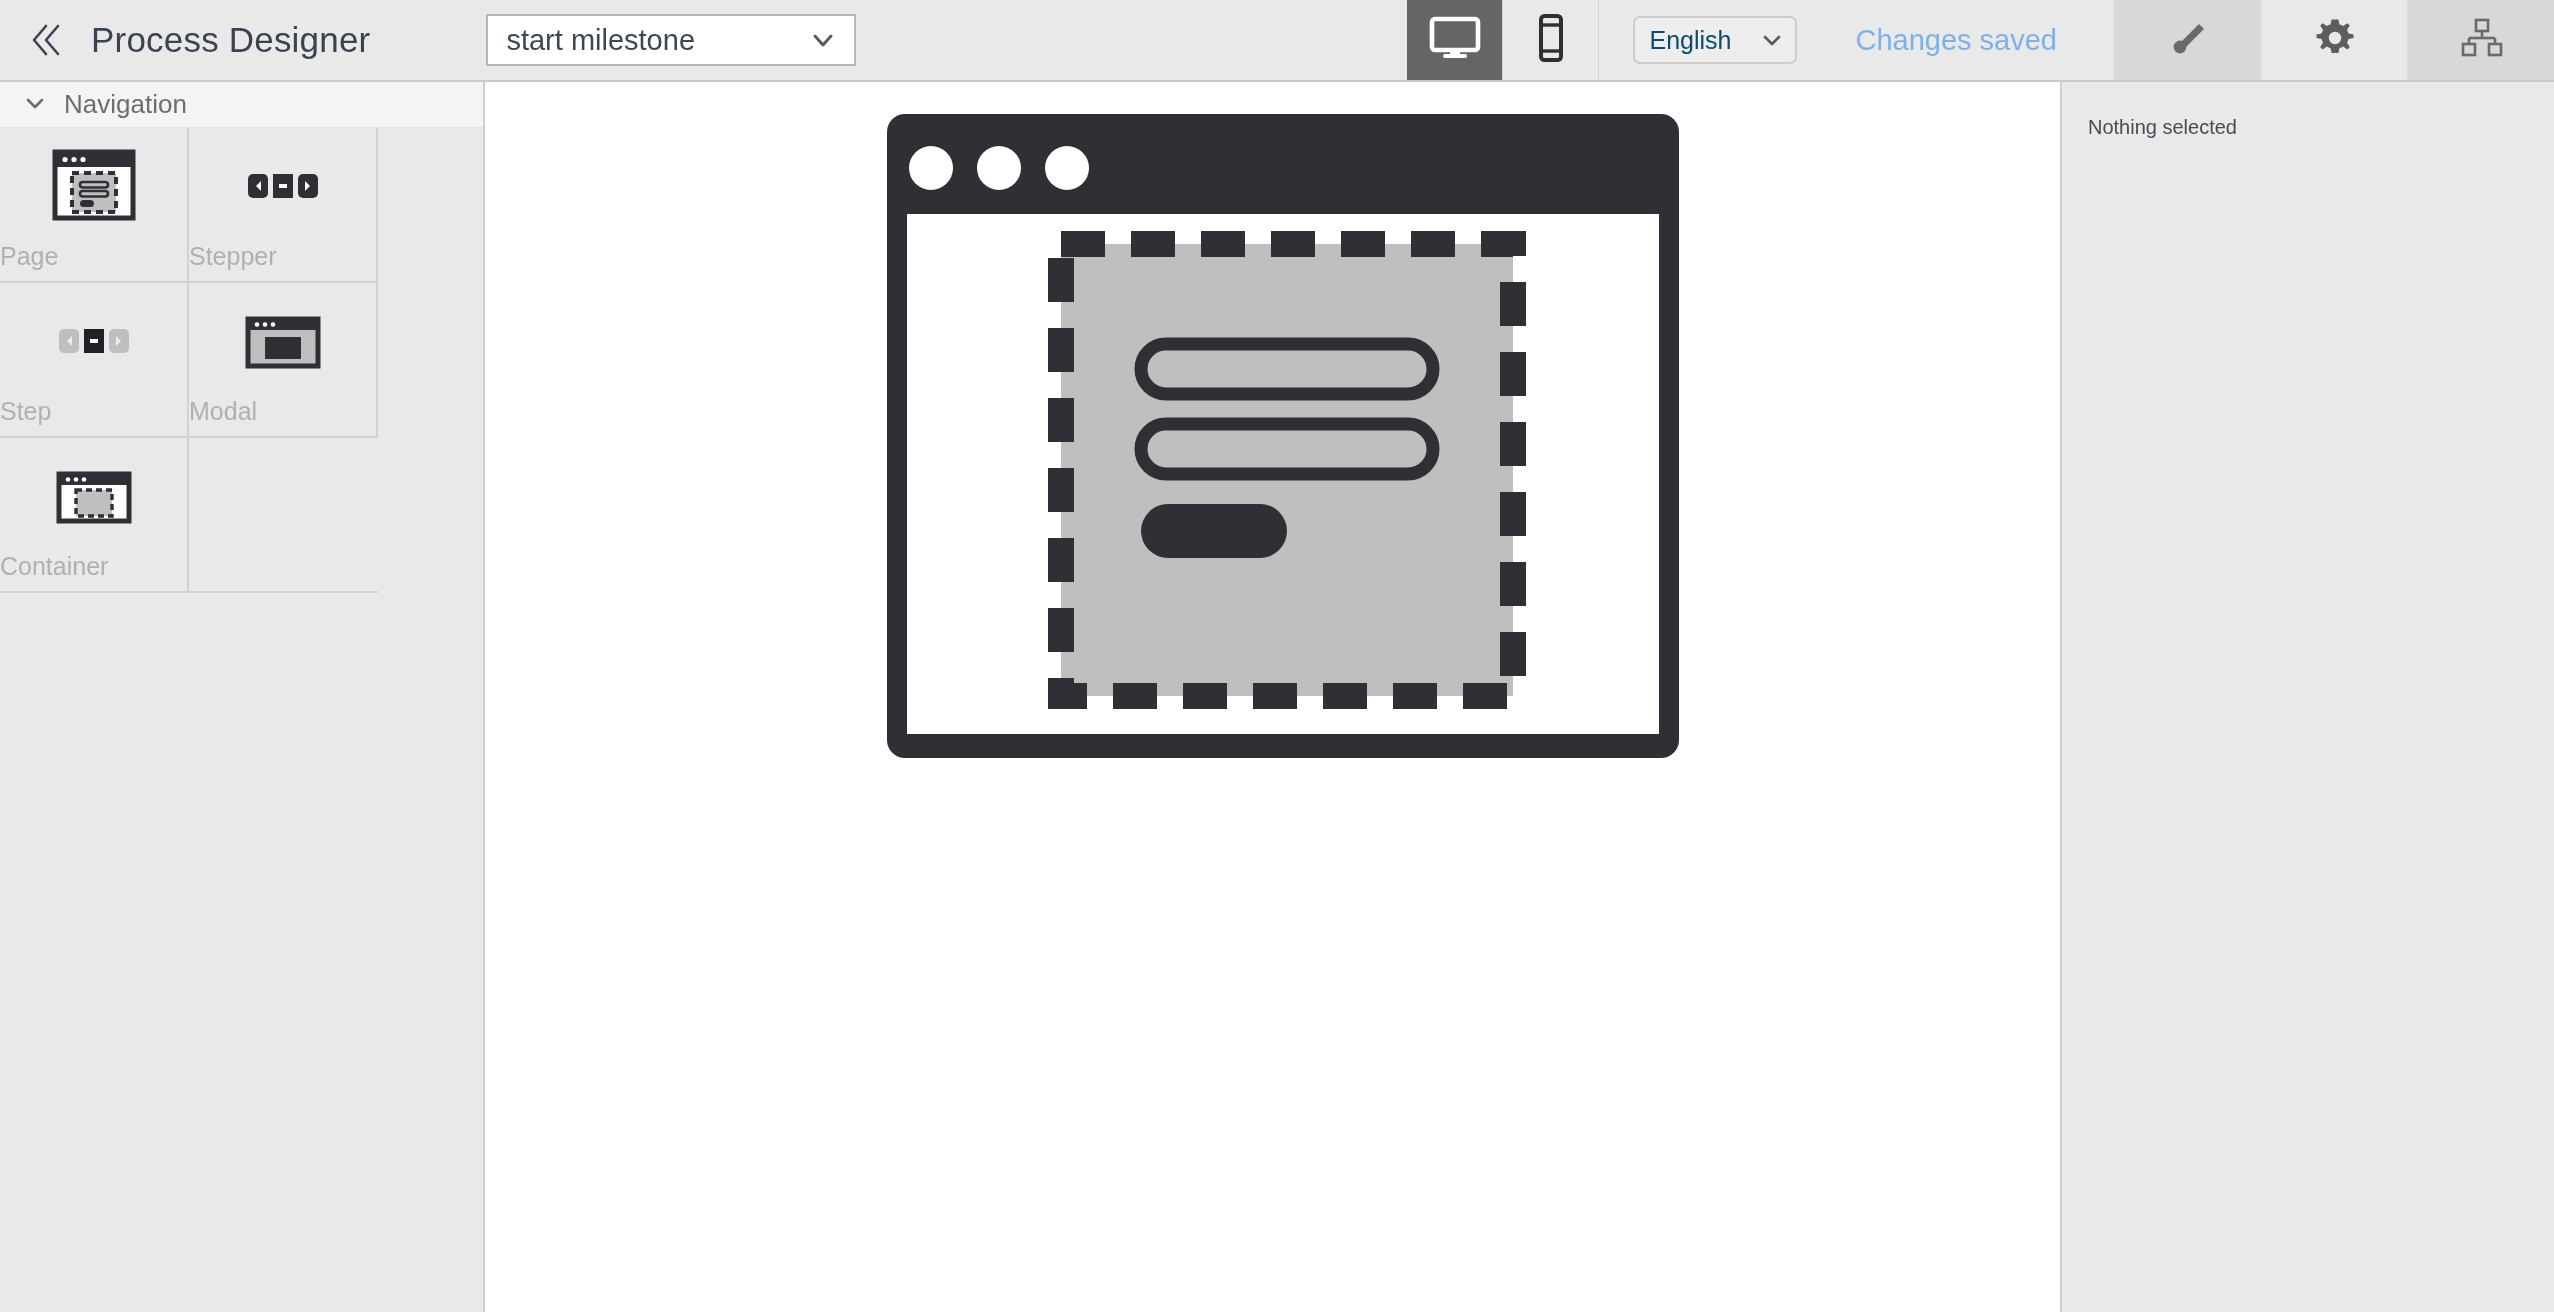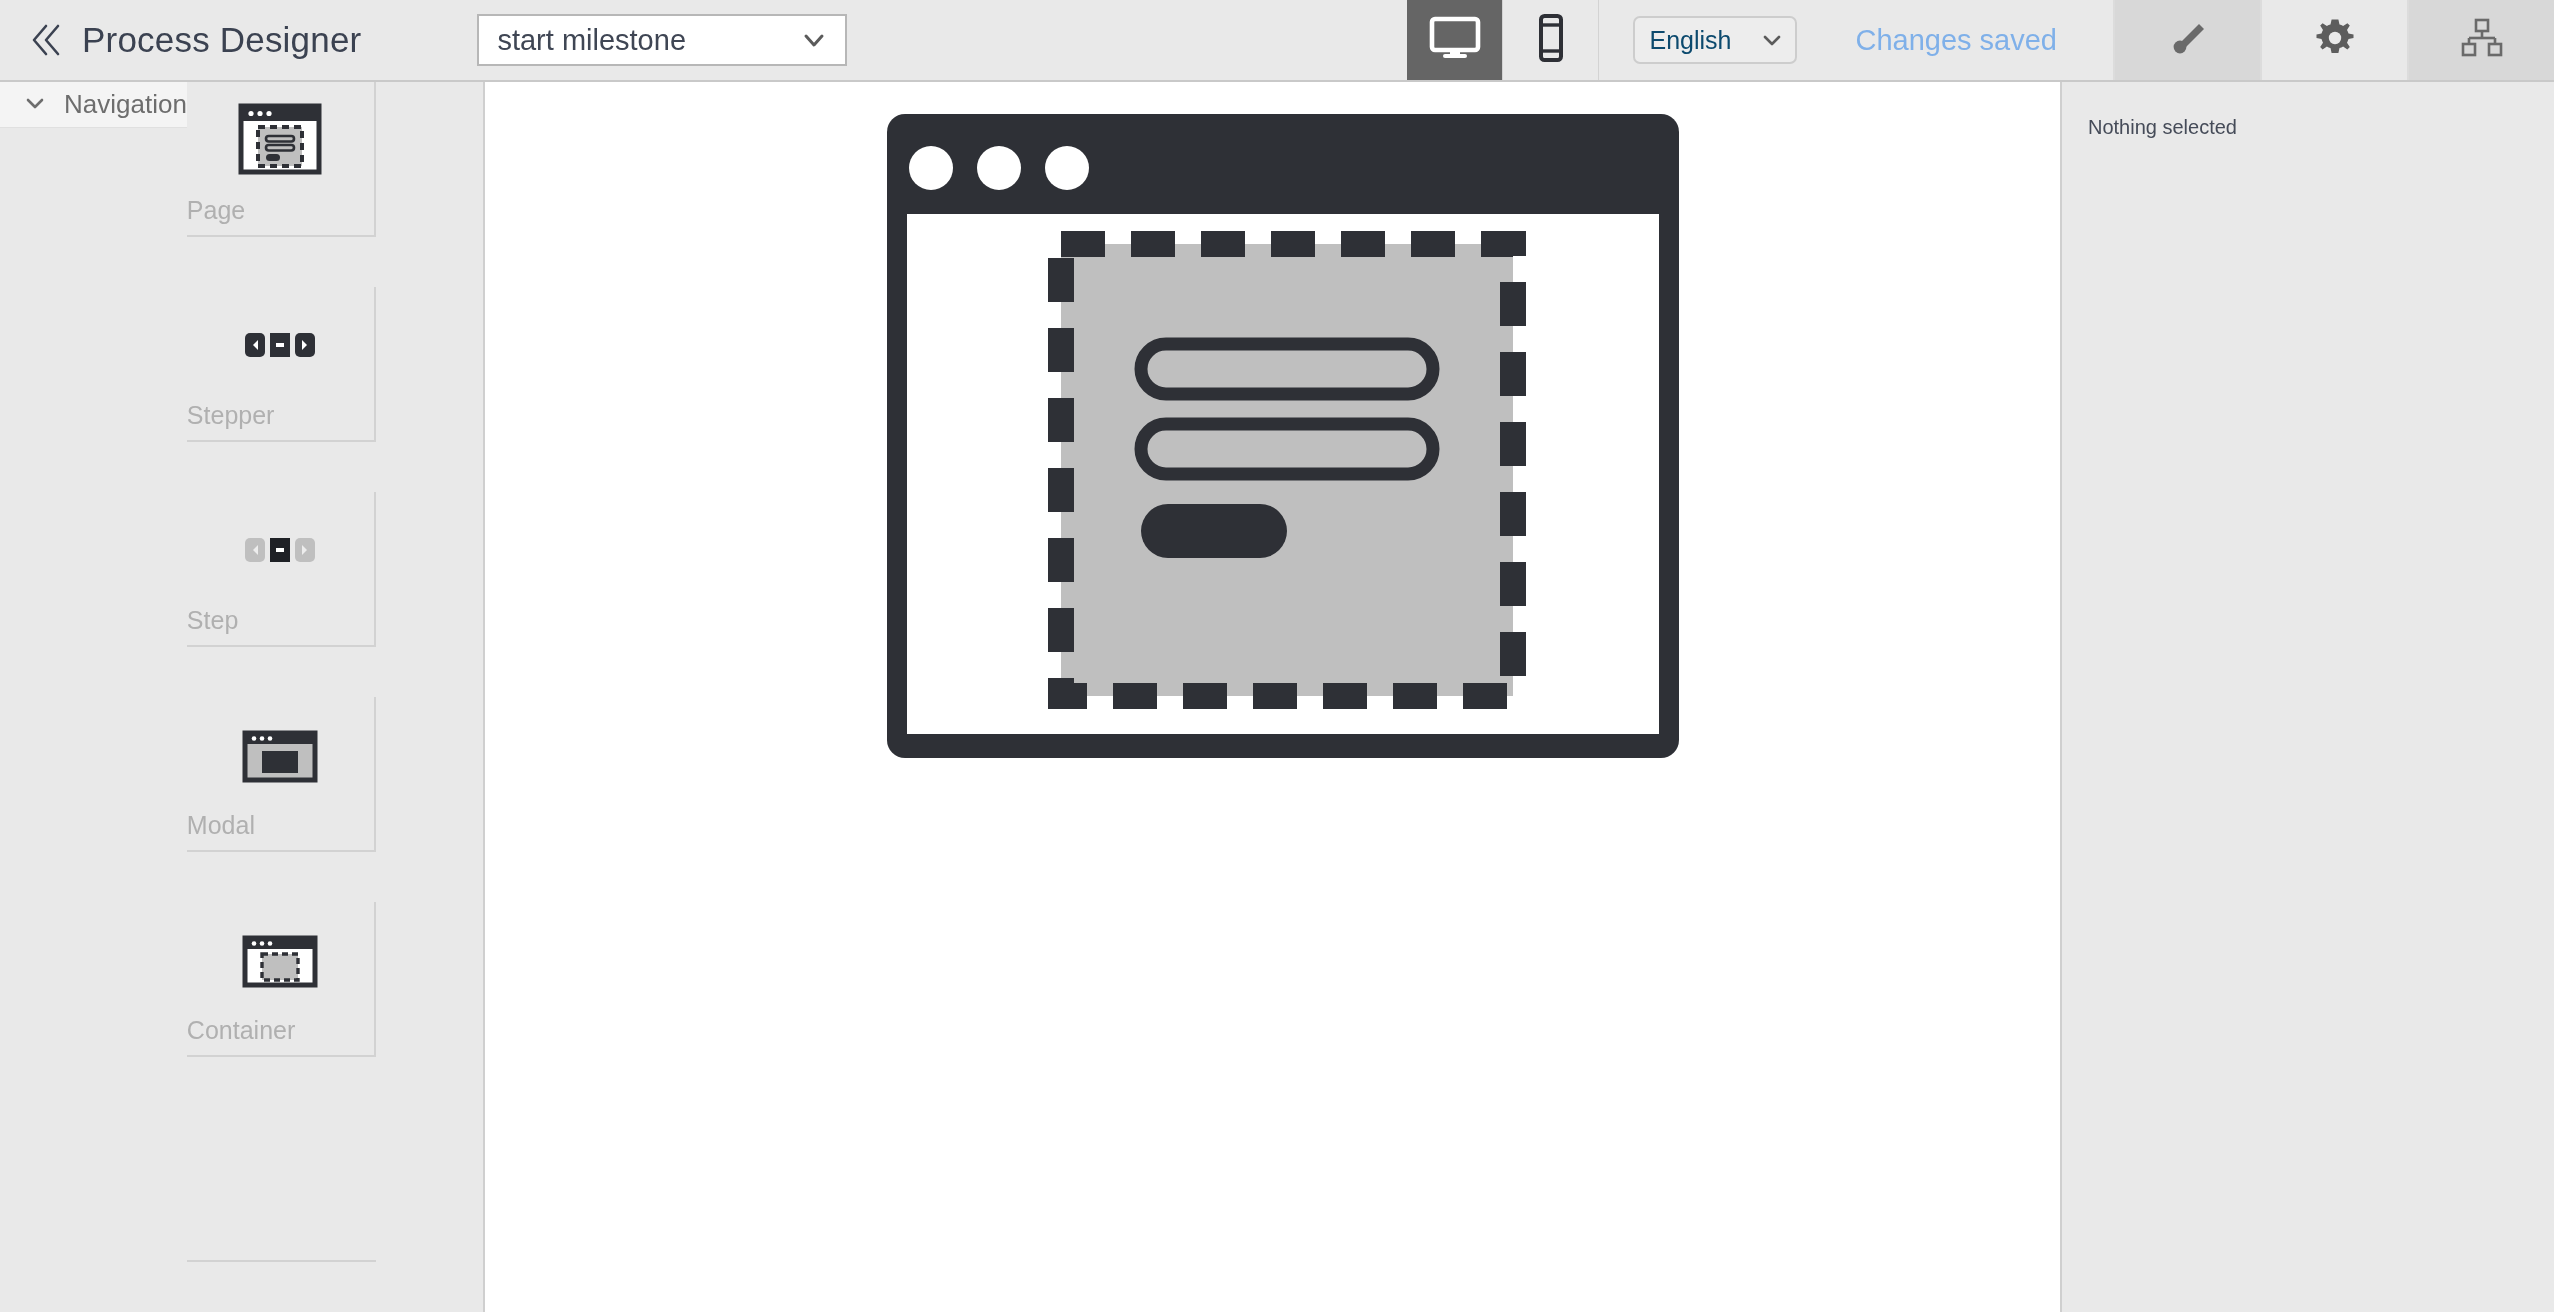--- a/index.html
+++ b/index.html
@@ -15,21 +15,21 @@
   .topbar {
     position: relative;
     height: 82px;
     flex: 0 0 82px;
     background: #e9e9e9;
     border-bottom: 2px solid #c9c9c9;
     display: flex;
     align-items: stretch;
   }
   .brand {
-    display: flex; align-items: center; gap: 18px;
+    display: flex; align-items: center; gap: 27px;
     padding-left: 30px; padding-right: 20px;
     height: 100%;
     cursor: pointer;
   }
   .back-chevrons { width: 34px; height: 40px; display: flex; align-items: center; justify-content: center; }
   .brand-title {
     font-size: 35px; color: #3b4251; font-weight: 400; letter-spacing: 0.2px; white-space: nowrap;
   }
   .topbar-spacer-a { width: 96px; }
 
@@ -87,21 +87,21 @@
   .right-tab.sel { background: #e9e9e9; }
 
   
   .body-row { flex: 1 1 auto; display: flex; min-height: 0; }
 
   
   .palette {
     width: 485px; flex: 0 0 485px;
     background: #e9e9e9;
     border-right: 2px solid #cfcfcf;
-    display: flex; 
+    display: flex; flex-direction: column;
   }
   .palette-section-header {
     height: 46px;
     background: #f4f4f4;
     display: flex; align-items: center;
     gap: 16px;
     padding-left: 22px;
     cursor: pointer;
     border-bottom: 1px solid #e0e0e0;
   }

